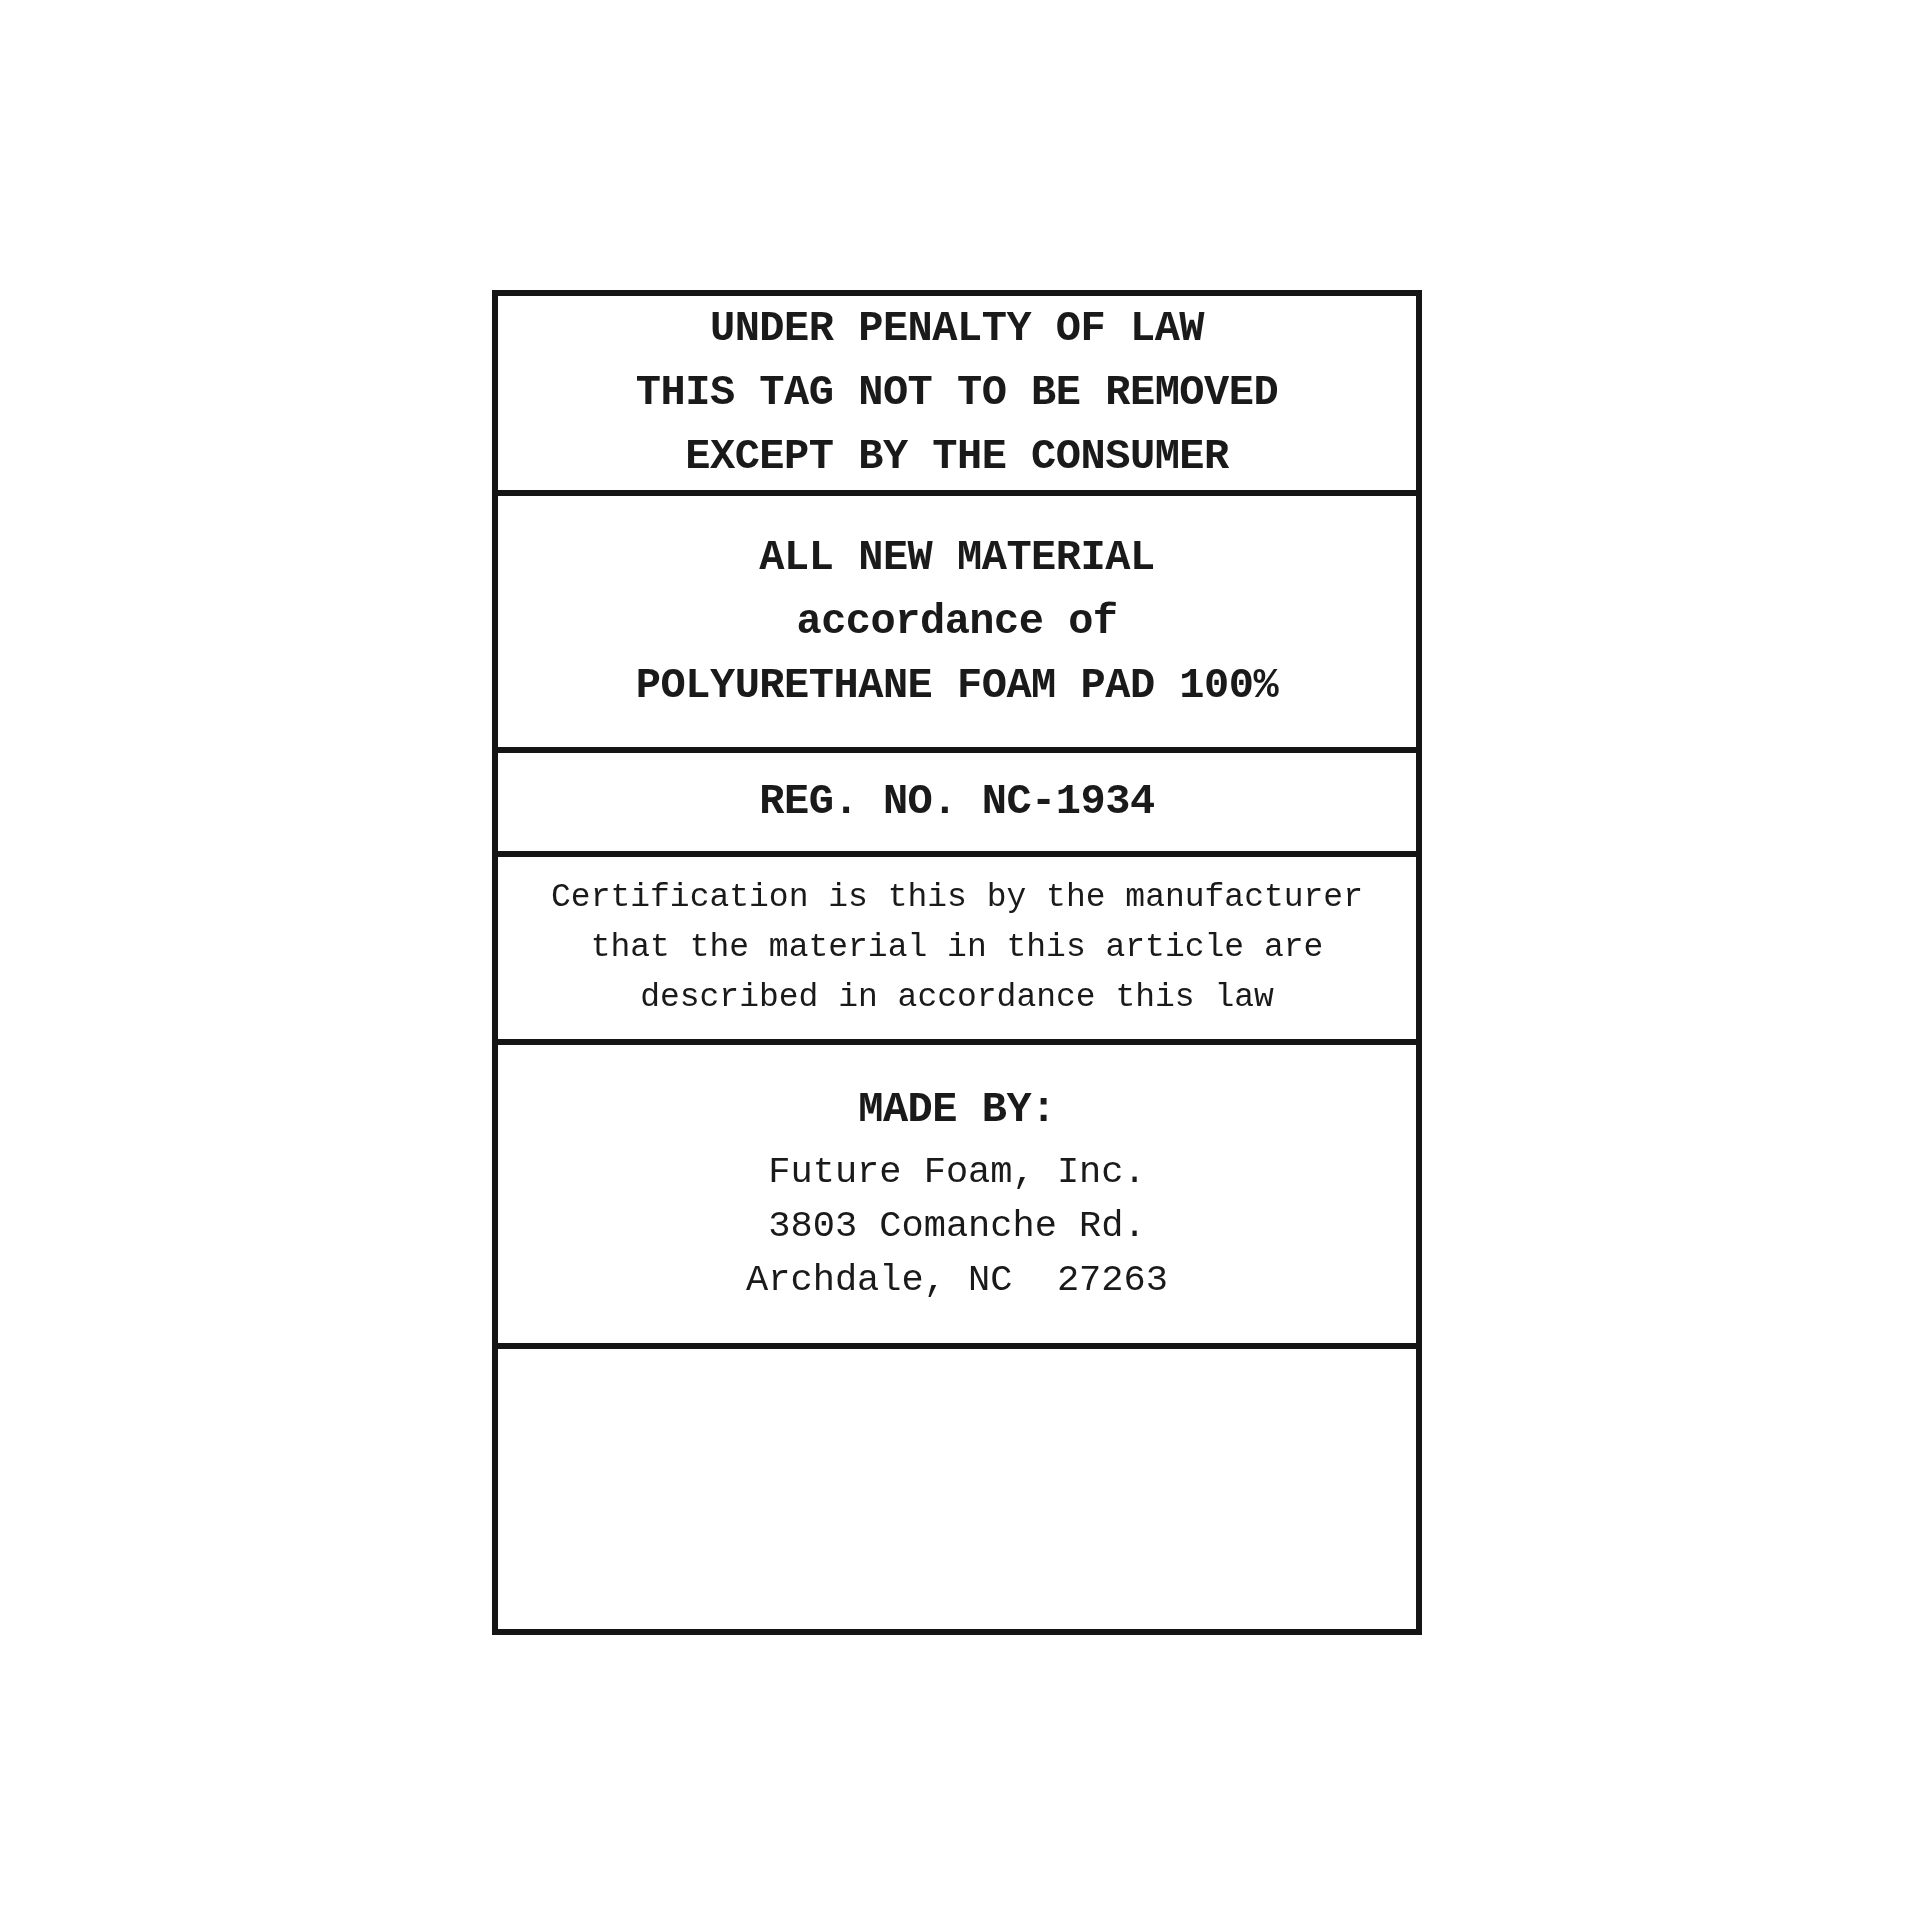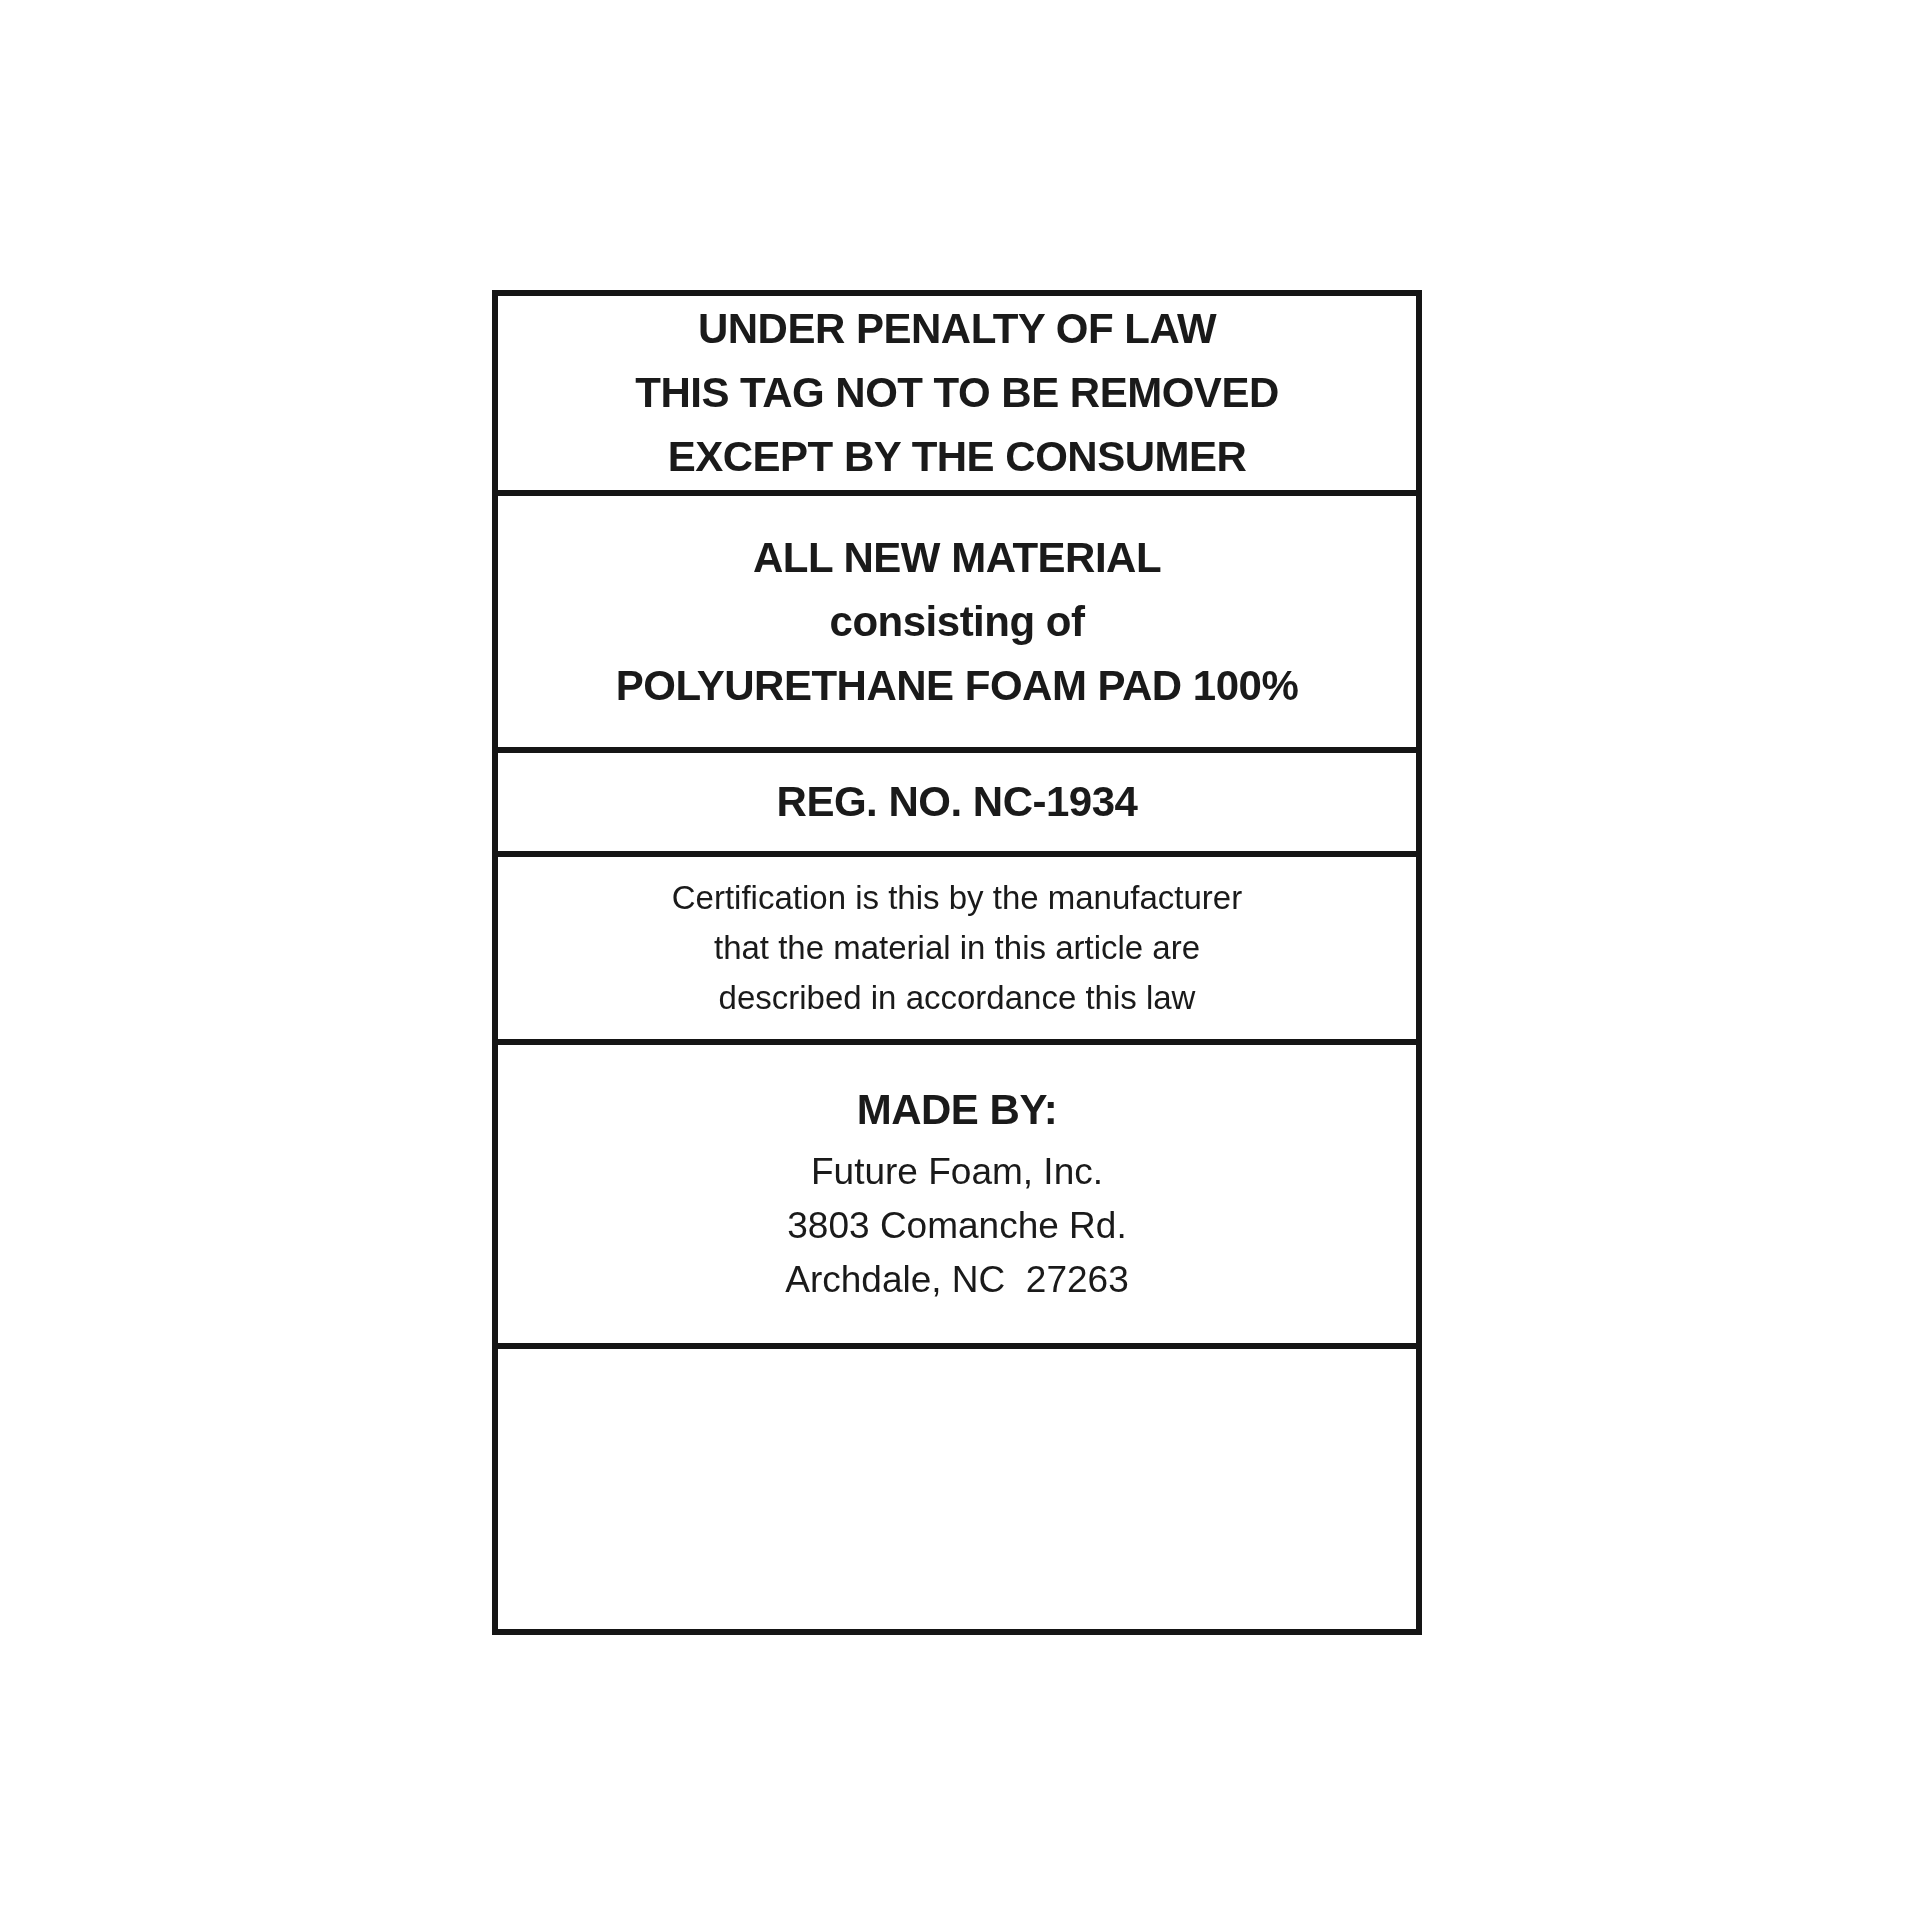--- a/index.html
+++ b/index.html
@@ -5,21 +5,21 @@
   html, body {
     margin: 0;
     padding: 0;
     background: #ffffff;
   }
   .canvas {
     position: relative;
     width: 1931px;
     height: 1931px;
     background: #ffffff;
-    font-family: Liberation Sans, sans-serif;
+    font-family: Liberation Mono, monospace;
     color: #1a1a1a;
   }
   .label {
     position: absolute;
     left: 492px;
     top: 290px;
     width: 930px;
     height: 1345px;
     box-sizing: border-box;
     border: 6.8px solid #151515;
@@ -104,21 +104,21 @@
   <div class="label">
 
     <section class="sec sec-penalty">
       <div class="hline">UNDER PENALTY OF LAW</div>
       <div class="hline">THIS TAG NOT TO BE REMOVED</div>
       <div class="hline">EXCEPT BY THE CONSUMER</div>
     </section>
 
     <section class="sec sec-material">
       <div class="hline">ALL NEW MATERIAL</div>
-      <div class="hline">consisting of</div>
+      <div class="hline">accordance of</div>
       <div class="hline">POLYURETHANE FOAM PAD 100%</div>
     </section>
 
     <section class="sec sec-reg">
       <div class="hline">REG. NO. NC-1934</div>
     </section>
 
     <section class="sec sec-cert">
       <div class="cert-line">Certification is this by the manufacturer</div>
       <div class="cert-line">that the material in this article are</div>

